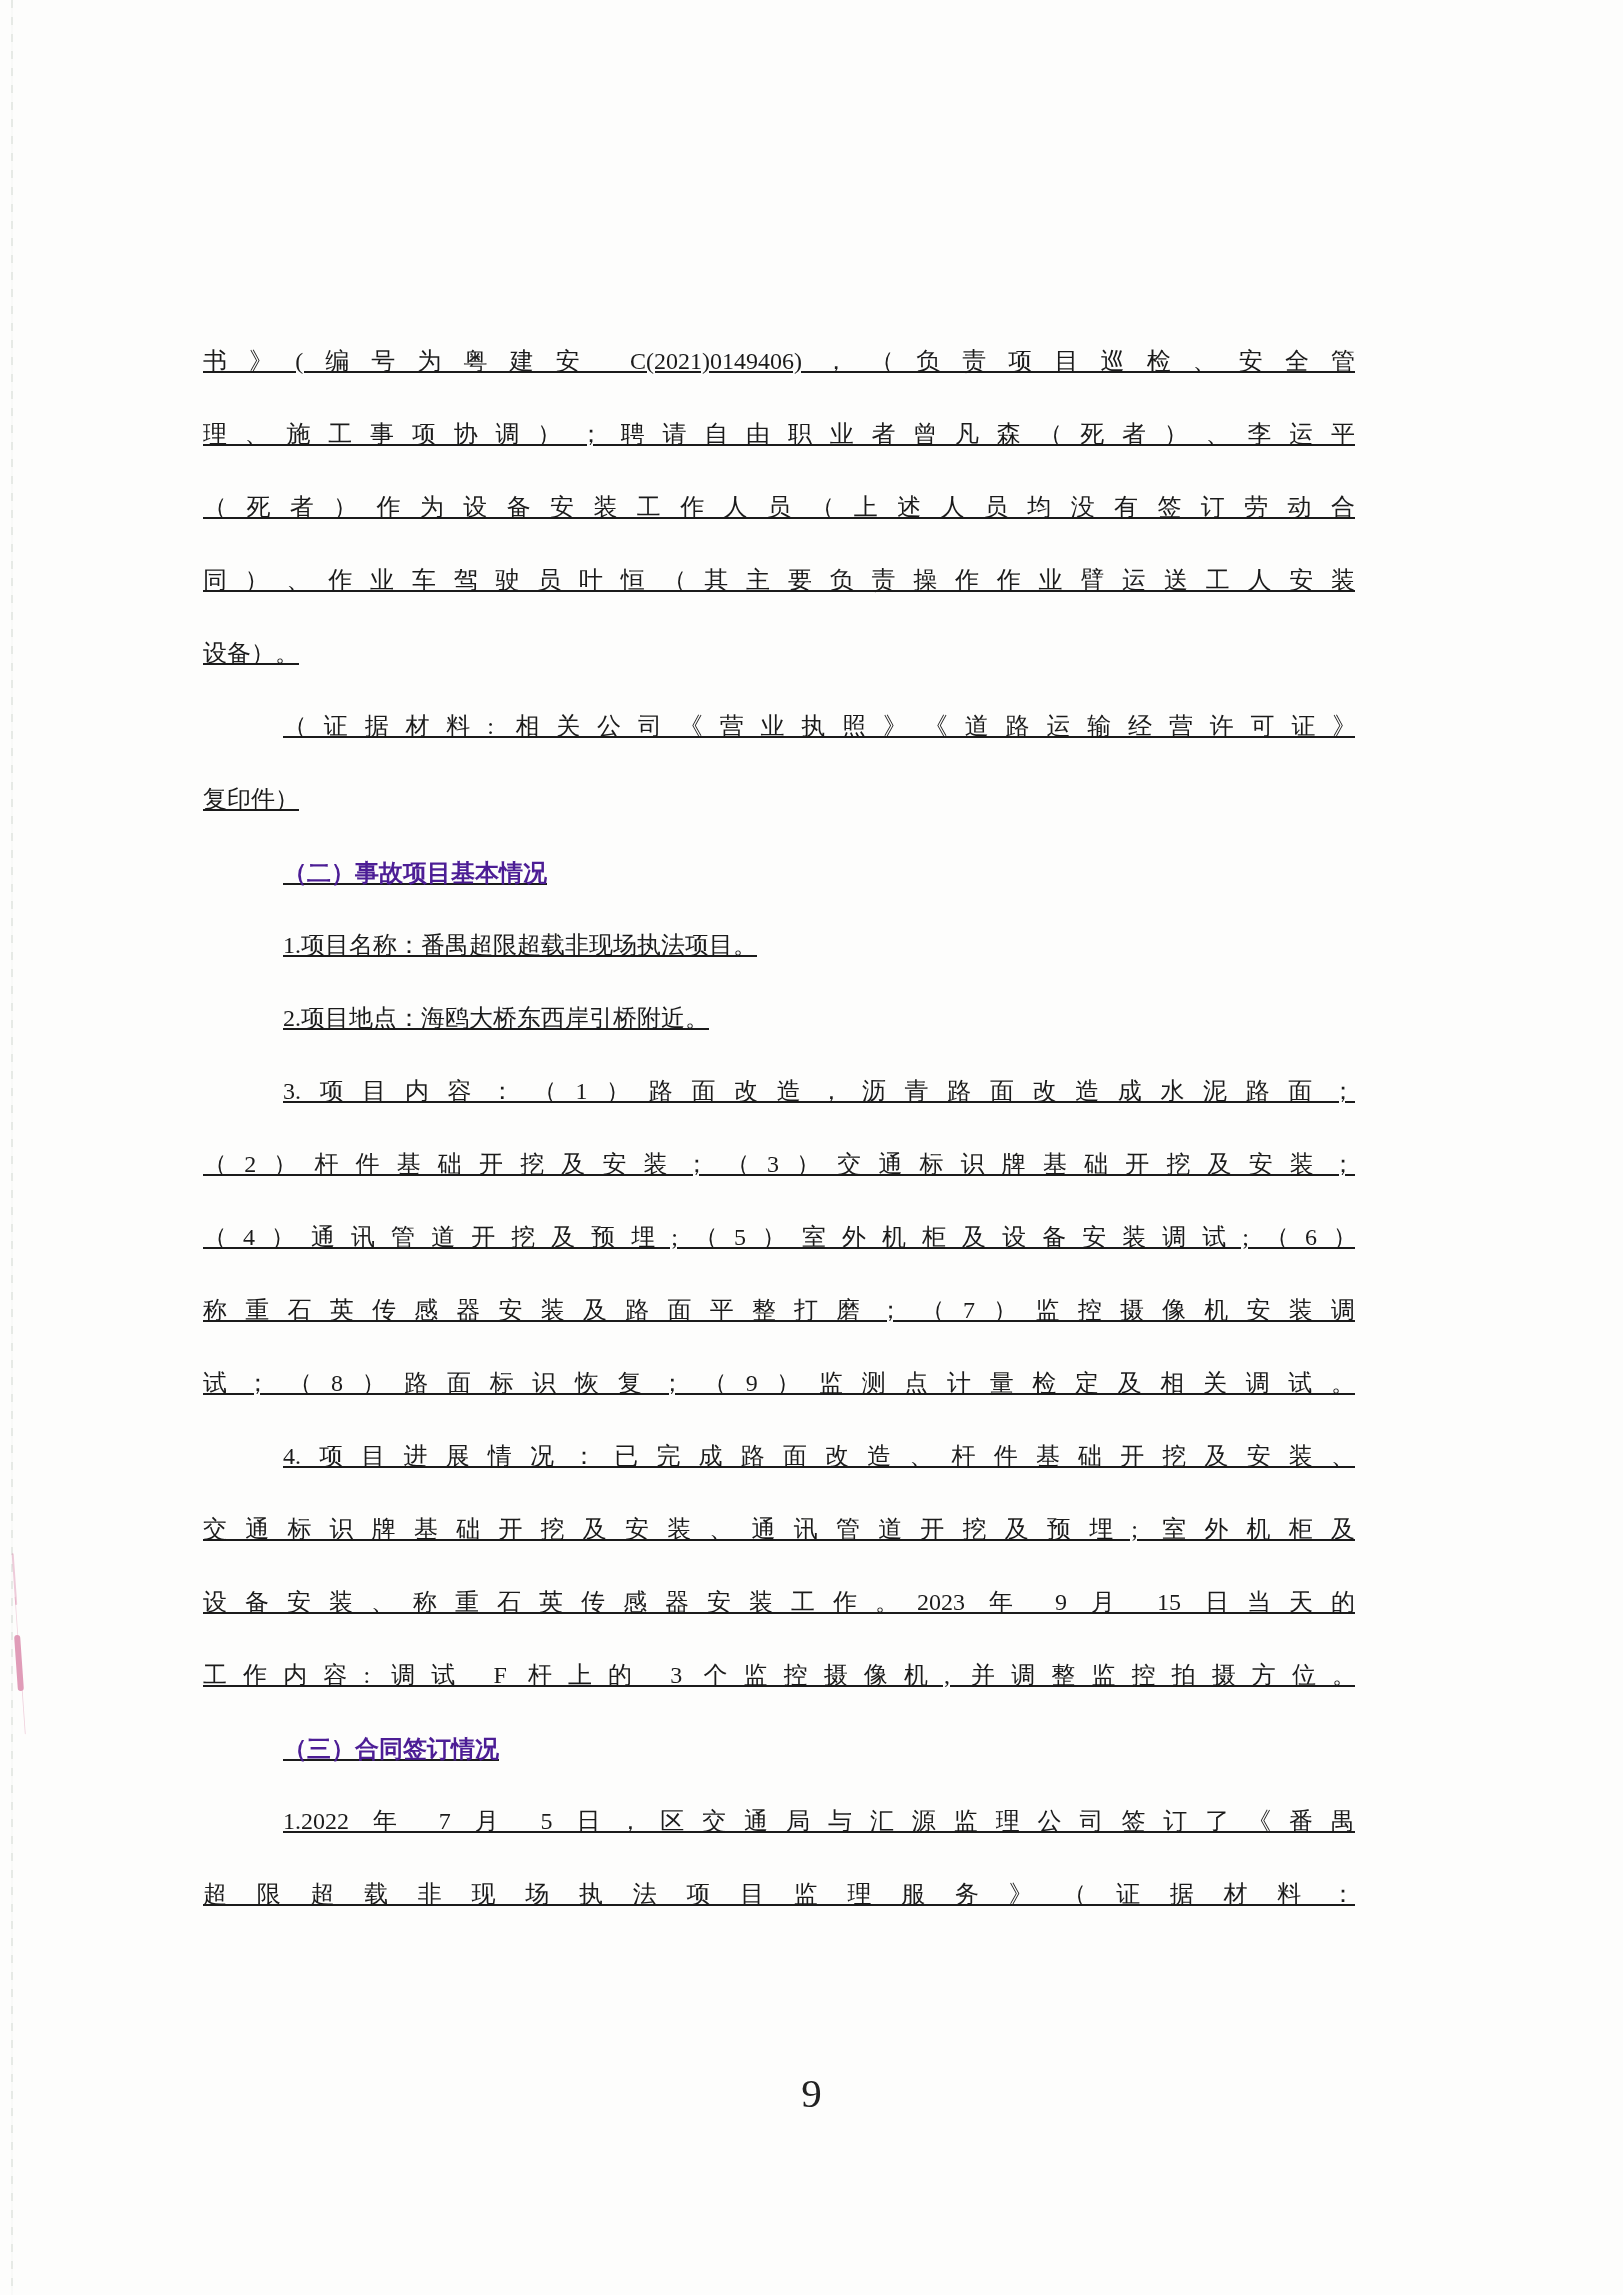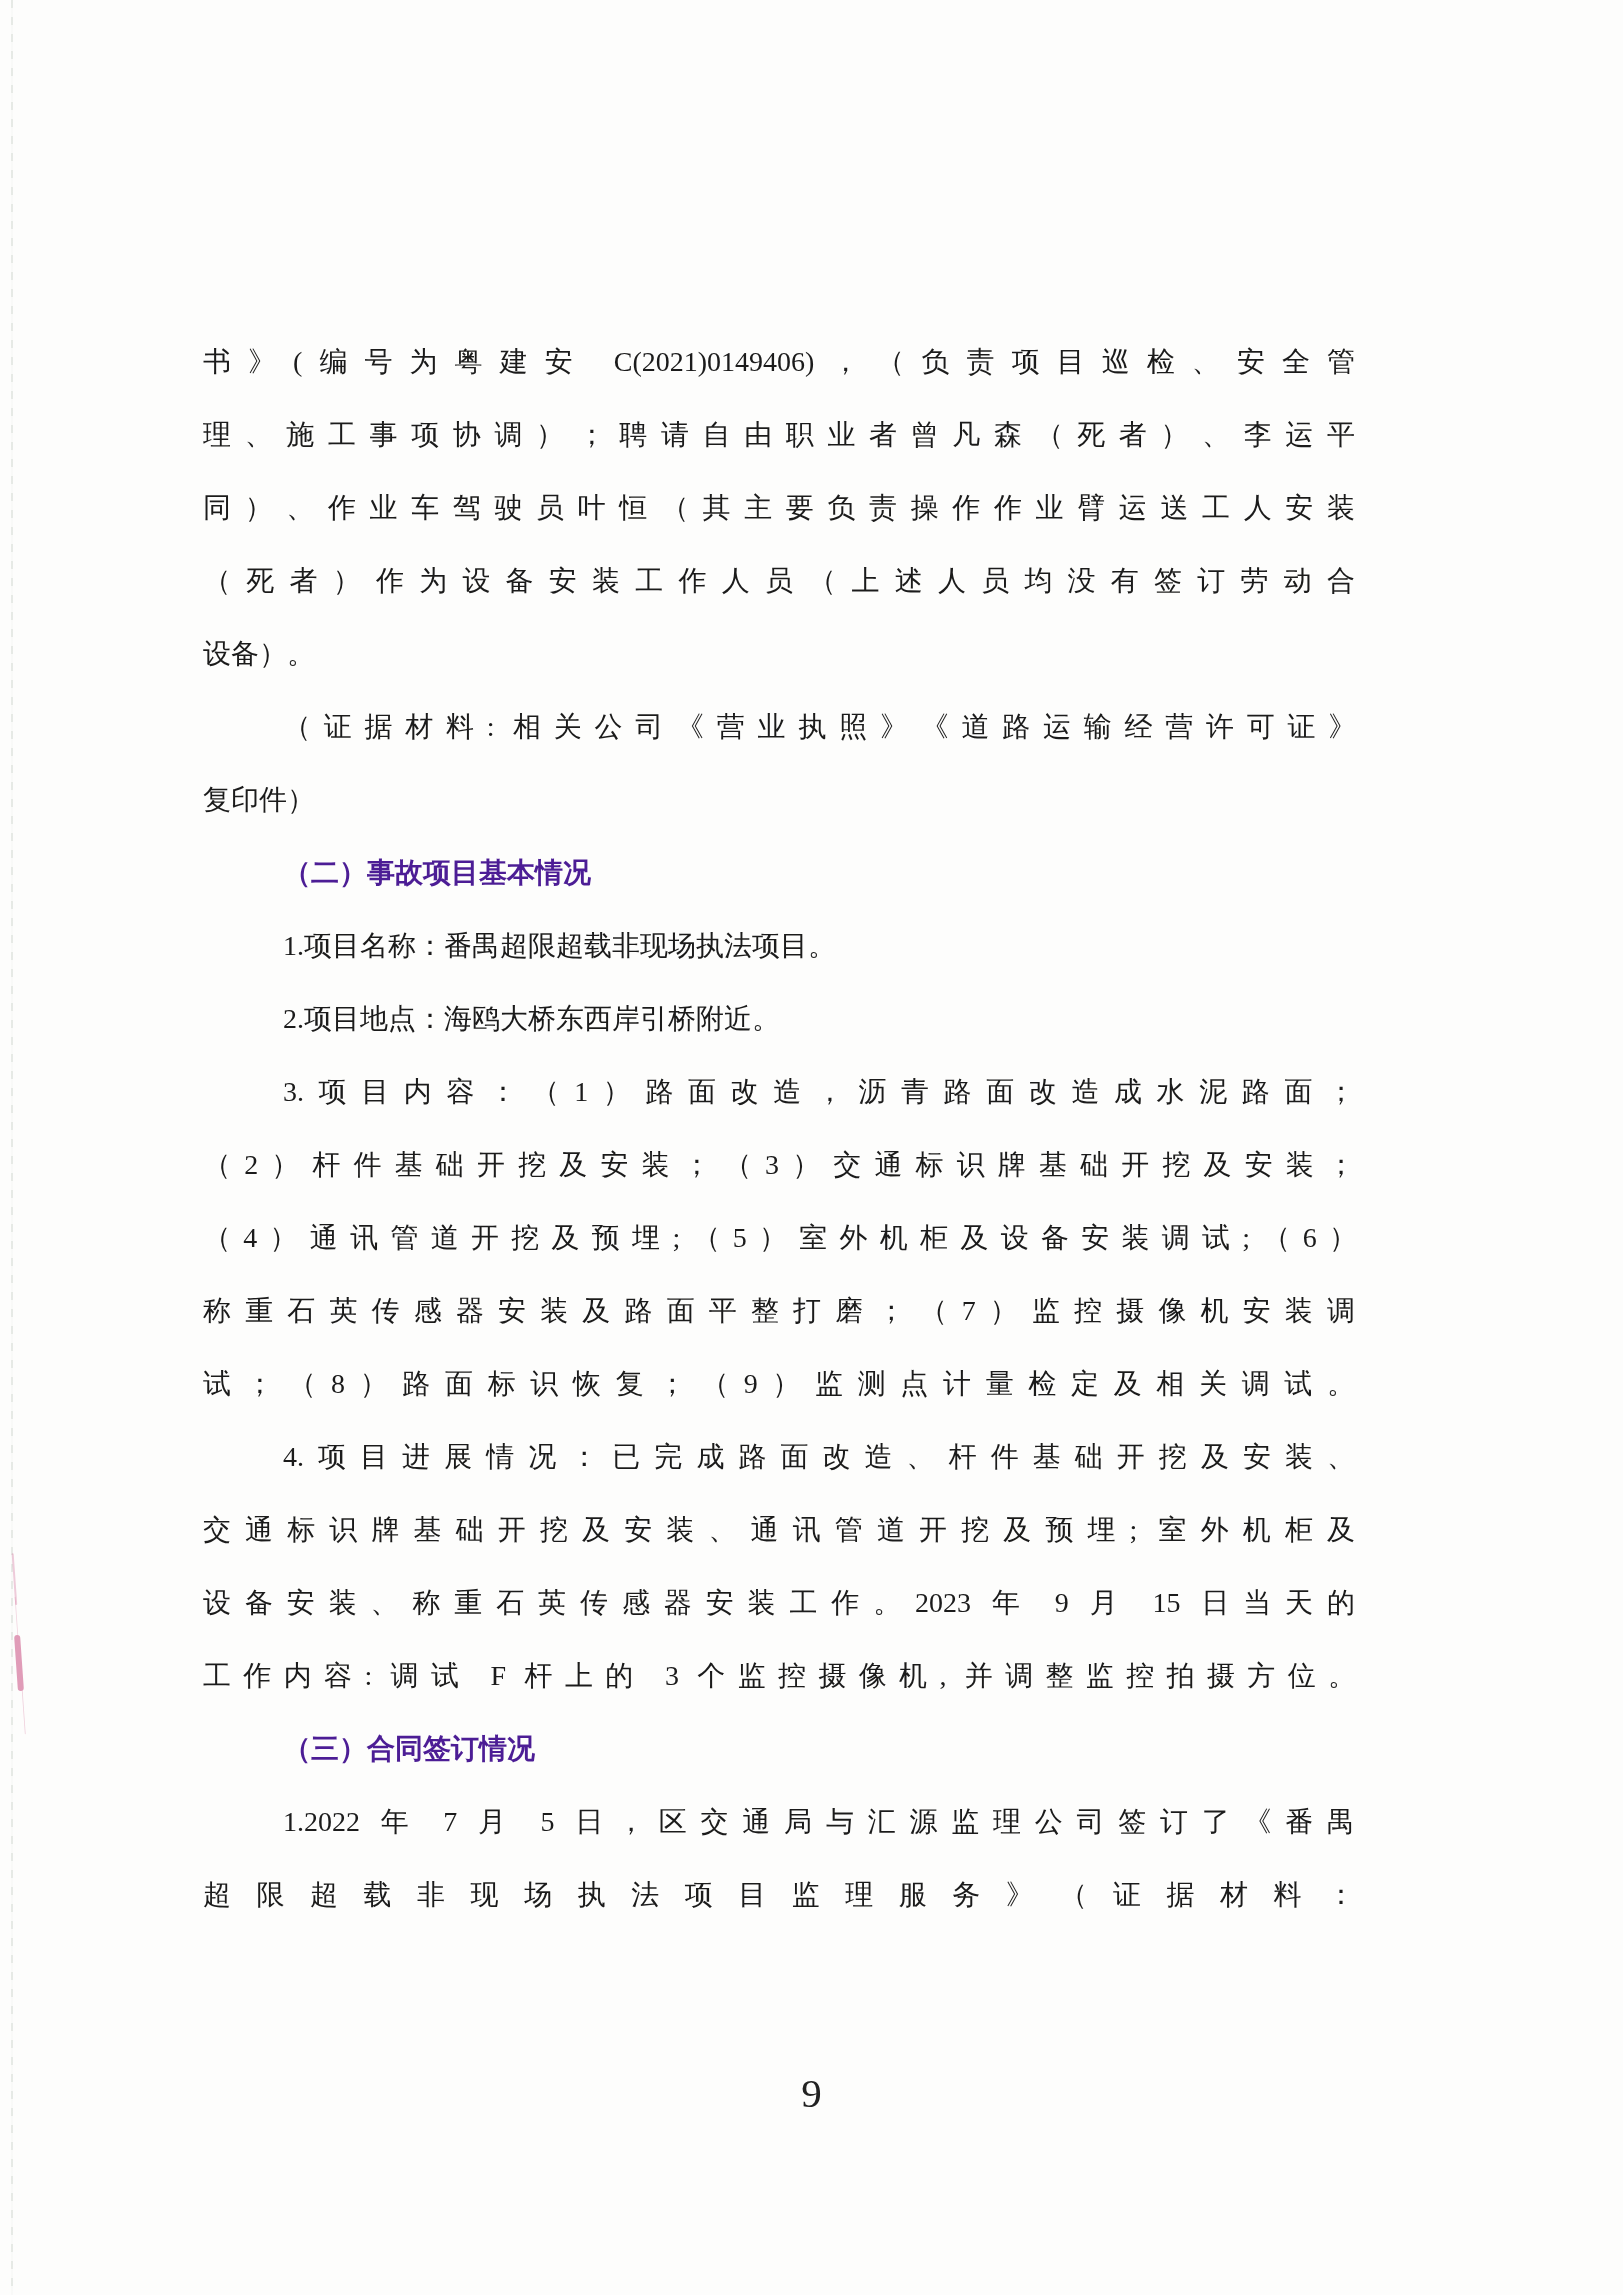--- a/index.html
+++ b/index.html
@@ -8,22 +8,23 @@
     width:1623px;height:2295px;
     background:#fdfdfc;
     overflow:hidden;
     font-family:"Liberation Serif","DejaVu Serif",serif;
     color:#1b1b1b;
   }
   
   .text-block{
     position:absolute;
     left:203px; top:325px; width:1152px;
-    font-size:28px; line-height:73px;
+    font-size:24px; line-height:73px;
     text-rendering:optimizeLegibility;
+    text-decoration:underline;
   }
   .line{
     margin:0; padding:0;
     height:73px;
     overflow:hidden;
     text-align:left;
   }
   .indent{ text-indent:80px; }
   .j{ text-align:justify; text-align-last:justify; text-justify:inter-character; }
   .ls15{ letter-spacing:-1px; }
@@ -69,22 +70,22 @@
 <body>
 
 <div class="page">
 
   <div class="edge-line"></div>
   <div class="pink-mark"></div>
 
   <main class="text-block">
     <p class="line j">书》(编号为粤建安 C(2021)0149406)，（负责项目巡检、安全管</p>
     <p class="line j">理、施工事项协调）；聘请自由职业者曾凡森（死者）、李运平</p>
+    <p class="line j">（死者）作为设备安装工作人员（上述人员均没有签订劳动合</p>
     <p class="line j">同）、作业车驾驶员叶恒（其主要负责操作作业臂运送工人安装</p>
-    <p class="line j">（死者）作为设备安装工作人员（上述人员均没有签订劳动合</p>
     <p class="line">设备）。</p>
     <p class="line indent j ls2">（证据材料: 相关公司《营业执照》《道路运输经营许可证》</p>
     <p class="line">复印件）</p>
     <p class="line indent heading">（二）事故项目基本情况</p>
     <p class="line indent">1.项目名称：番禺超限超载非现场执法项目。</p>
     <p class="line indent">2.项目地点：海鸥大桥东西岸引桥附近。</p>
     <p class="line indent j">3.项目内容：（1）路面改造，沥青路面改造成水泥路面；</p>
     <p class="line j">（2）杆件基础开挖及安装；（3）交通标识牌基础开挖及安装；</p>
     <p class="line j ls3">（4）通讯管道开挖及预埋;（5）室外机柜及设备安装调试;（6）</p>
     <p class="line j">称重石英传感器安装及路面平整打磨；（7）监控摄像机安装调</p>

